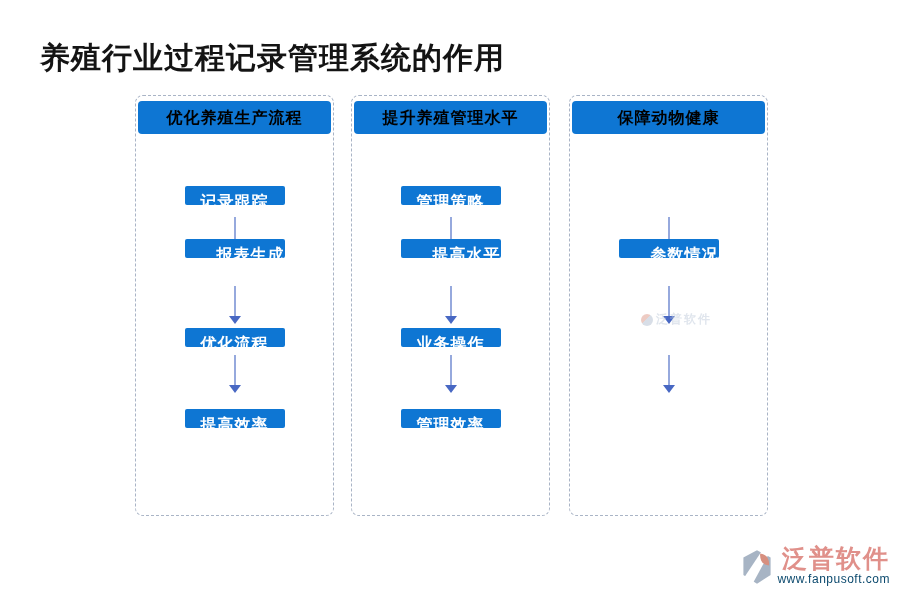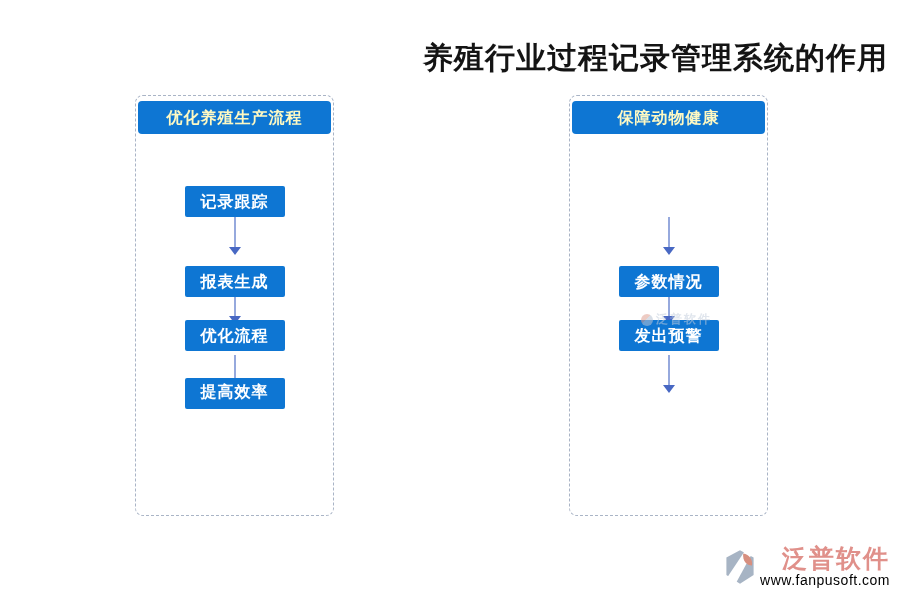--- a/index.html
+++ b/index.html
@@ -10,27 +10,26 @@
     position: relative;
     overflow: hidden;
   }
   .canvas { position: absolute; inset: 0; background: #fff; }
 
   
   .page-title {
     position: absolute;
     top: 38px; left: 0; width: 860px;
     padding-left: 40px;
-    text-align: right;
+    text-align: left;
     font-family: "Liberation Serif", "DejaVu Serif", serif;
     font-weight: bold;
     font-size: 30px;
     letter-spacing: 1px;
     color: #141414;
-    margin-left: 28px;
   }
 
   
   .col {
     position: absolute;
     top: 95px;
     width: 199px;
     height: 421px;
     border: 1px dashed #a9b4c6;
     border-radius: 8px;
@@ -39,48 +38,48 @@
   .col-1 { left: 135px; }
   .col-2 { left: 351px; }
   .col-3 { left: 569px; }
 
   .col-header {
     position: absolute;
     top: 5px; left: 2px; right: 2px;
     height: 33px;
     background: #0e76d3;
     border-radius: 4px;
-    color: #fef9c3;
+    color: #000000;
     font-weight: bold;
     font-size: 16px;
     line-height: 33px;
     text-align: center;
     letter-spacing: 1px;
   }
 
   .node {
     position: absolute;
     left: 50%;
     width: 100px;
     margin-left: -50px;
-    height: 31px;
+    height: 19px;
     background: #0e76d3;
     border-radius: 2px;
     color: #ffffff;
     font-weight: bold;
     font-size: 16px;
     line-height: 31px;
     text-align: center;
     letter-spacing: 1px;
     z-index: 2;
   }
   .r1 { top: 90px; }
-  .r2 { top: 170px; }
-  .r3 { top: 224px; }
-  .r4 { top: 282px; font-family: Liberation Mono, monospace; }
+  .r2 { top: 143px; text-align: right; }
+  .r3 { top: 232px; }
+  .r4 { top: 313px; }
 
   
   .arrow {
     position: absolute;
     left: 50%;
     width: 12px;
     margin-left: -6px;
     height: 38px;
     z-index: 1;
   }
@@ -137,22 +136,22 @@
   .brand-texts { display: flex; flex-direction: column; align-items: flex-end; }
   .brand-name {
     font-family: "Liberation Serif", "DejaVu Serif", serif;
     font-size: 25px;
     font-weight: bold;
     letter-spacing: 2px;
     color: #e0908a;
     line-height: 1.05;
   }
   .brand-url {
-    font-size: 14px;
-    color: #000000;
+    font-size: 12px;
+    color: #0c4a6e;
     letter-spacing: 0.5px;
     text-decoration: none;
   }
 </style>
 </head>
 <body>
 
 <div class="canvas">
 
   <h1 class="page-title">养殖行业过程记录管理系统的作用</h1>
@@ -170,33 +169,51 @@
         <span class="head"></span>
     </div>
     <div class="node r3">优化流程</div>
     <div class="arrow a3">
       <span class="shaft"></span>
         <span class="head"></span>
     </div>
     <div class="node r4">提高效率</div>
   </section>
 
+  <section class="col col-2">
+    <div class="col-header">提升养殖管理水平</div>
+    <div class="node r1">管理策略</div>
+    <div class="arrow a1">
+      <span class="shaft"></span>
+        <span class="head"></span>
+    </div>
+    <div class="node r2">提高水平</div>
+    <div class="arrow a2">
+      <span class="shaft"></span>
+        <span class="head"></span>
+    </div>
+    <div class="node r3">业务操作</div>
+    <div class="arrow a3">
+      <span class="shaft"></span>
+        <span class="head"></span>
+    </div>
+    <div class="node r4">管理效率</div>
+  </section>
 
   <section class="col col-3">
     <div class="col-header">保障动物健康</div>
     <div class="arrow a1">
       <span class="shaft"></span>
         <span class="head"></span>
     </div>
     <div class="node r2">参数情况</div>
     <div class="arrow a2">
       <span class="shaft"></span>
         <span class="head"></span>
     </div>
-    <div class="node r3">发出预警</div>
     <div class="arrow a3">
       <span class="shaft"></span>
         <span class="head"></span>
     </div>
   </section>
 
   <div class="watermark">
     <span class="wm-mark"></span>
     <span class="wm-text">泛普软件</span>
   </div>

